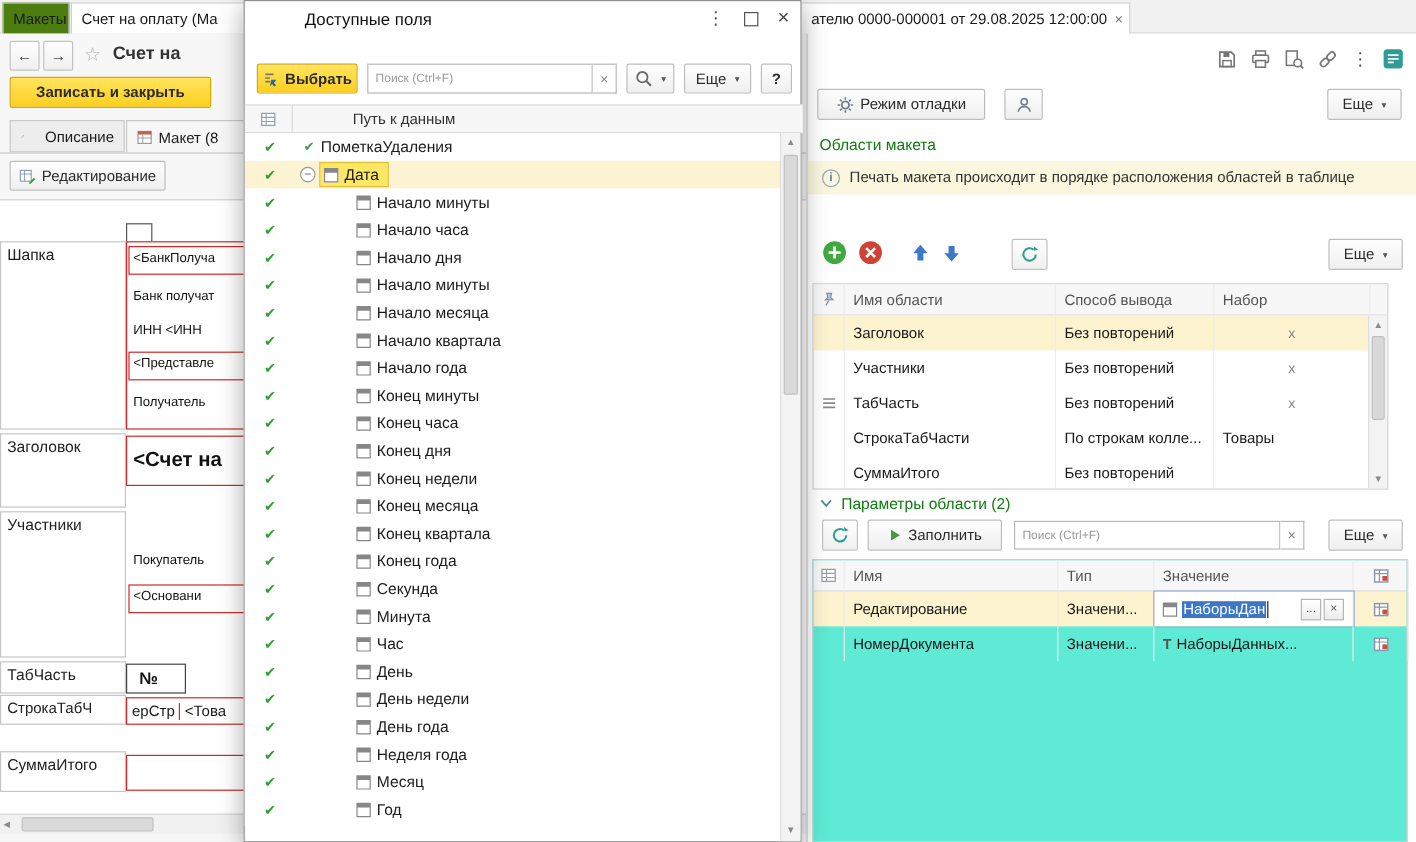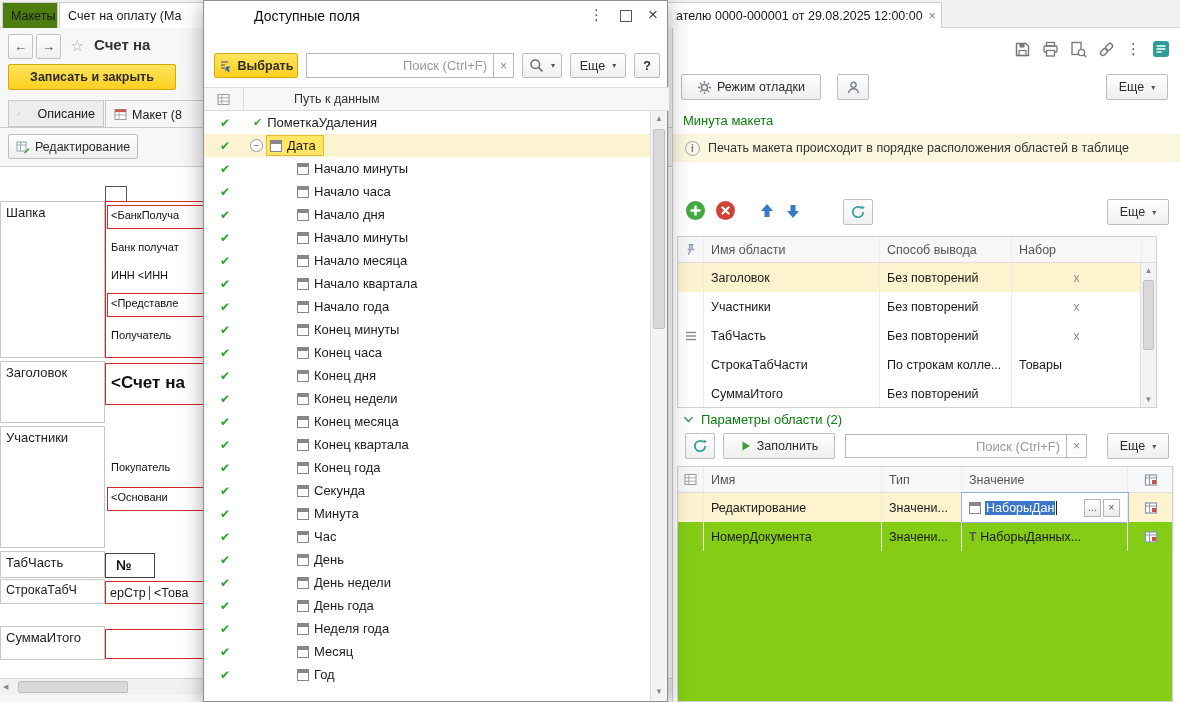--- a/index.html
+++ b/index.html
@@ -11,21 +11,21 @@
   .pre{white-space:pre;}
   
   .tabbar{position:absolute;left:0;top:0;width:1180px;height:28px;background:#f1f1f1;border-bottom:1px solid #d6d6d6;}
   .tab{position:absolute;top:2px;height:26px;background:#fff;border:1px solid #cfcfcf;border-bottom:none;display:flex;align-items:center;gap:6px;padding:0 8px;font-size:12.5px;white-space:nowrap;overflow:hidden;}
   .tab.inactive{background:#4d7c0f;}
   .tab-close{color:#777;font-size:12px;cursor:default;}
   
   .btn{display:inline-flex;align-items:center;justify-content:center;gap:5px;background:linear-gradient(#fefefe,#efefef);border:1px solid #bdbdbd;border-radius:2px;font-size:12.5px;color:#2b2b2b;white-space:nowrap;}
   .btn-yellow{background:linear-gradient(#ffe45e,#fdd01f);border:1px solid #d9a900;font-weight:bold;}
   .caret{font-size:8px;color:#555;margin-left:2px;}
-  .input{border:1px solid #b9b9b9;background:#fff;font:inherit;font-size:13px;padding:0 6px;color:#222;outline:none;text-align:right;}
+  .input{border:1px solid #b9b9b9;background:#fff;font:inherit;font-size:10px;padding:0 6px;color:#222;outline:none;}
   .input::placeholder{color:#9a9a9a;}
   .clear-btn{display:inline-flex;align-items:center;justify-content:center;border:1px solid #b9b9b9;border-left:none;background:#fff;color:#888;font-size:12px;}
   .icon-btn{display:inline-flex;align-items:center;justify-content:center;background:linear-gradient(#fefefe,#f0f0f0);border:1px solid #c2c2c2;border-radius:2px;color:#444;}
   
   .leftpanel{position:absolute;left:0;top:28px;width:672px;height:674px;background:#f7f7f7;overflow:hidden;}
   .sheet{position:absolute;left:0;top:138px;width:672px;height:512px;background:#fff;border-top:1px solid #cfcfcf;}
   .lab-cell{position:absolute;left:0;width:105px;border:1px solid #c6c6c6;background:#fff;padding:3px 5px;font-size:13px;color:#222;}
   .red-box{position:absolute;border:1px solid #cf2a27;background:#fff;}
   .sheet-text{position:absolute;font-size:11px;color:#111;white-space:nowrap;}
   
@@ -56,21 +56,21 @@
   .atbl{position:absolute;left:4px;top:208px;width:480px;height:172px;border:1px solid #d2d2d2;background:#fff;overflow:hidden;}
   .ahead,.arow{display:flex;align-items:stretch;height:29px;}
   .ahead{height:26px;background:#f7f7f7;border-bottom:1px solid #dcdcdc;color:#555;}
   .arow.sel{background:#fdf3cf;}
   .ac{display:flex;align-items:center;padding:0 7px;border-right:1px solid #ececec;font-size:12.5px;white-space:nowrap;overflow:hidden;}
   .c-pin{width:26px;flex:none;justify-content:center;padding:0;}
   .c-name{width:176px;flex:none;}
   .c-out{width:132px;flex:none;}
   .c-set{width:130px;flex:none;}
   .setx{justify-content:center;color:#8a8a8a;font-size:12px;}
-  .ptbl{position:absolute;left:4px;top:438px;width:496px;height:236px;border:1px solid #d2d2d2;background:#84cc16;}
+  .ptbl{position:absolute;left:4px;top:438px;width:496px;height:236px;border:1px solid #d2d2d2;background:#5eead4;}
   .phead,.prow{display:flex;align-items:stretch;height:29px;}
   .phead{height:26px;background:#f7f7f7;border-bottom:1px solid #dcdcdc;color:#555;}
   .prow.sel{background:#fdf3cf;}
   .pc{display:flex;align-items:center;padding:0 7px;border-right:1px solid #ececec;font-size:12.5px;white-space:nowrap;overflow:hidden;}
   .p-ic{width:26px;flex:none;justify-content:center;padding:0;}
   .p-nm{width:178px;flex:none;}
   .p-tp{width:80px;flex:none;}
   .p-vl{width:166px;flex:none;gap:4px;}
   .p-pk{width:46px;flex:none;justify-content:center;}
   .val-edit{background:#fff;outline:1px solid #93afd6;}
@@ -224,21 +224,21 @@
       <svg width="15" height="15" viewBox="0 0 15 15">
           <circle cx="7.5" cy="4.8" r="2.6" fill="none" stroke="#77808c" stroke-width="1.4"></circle>
           <path d="M2.5 13c.7-2.8 2.7-4.2 5-4.2s4.3 1.4 5 4.2" fill="none" stroke="#77808c" stroke-width="1.4"></path>
         </svg>
     </div>
     <div class="btn abs" style="right:12px;top:46px;width:62px;height:26px;">
       <span>Еще</span>
         <span class="caret">▾</span>
     </div>
 
-    <div class="abs grn" style="left:10px;top:85px;">Минута макета</div>
+    <div class="abs grn" style="left:10px;top:85px;">Области макета</div>
 
     <div class="infoband">
       <span class="info-i">i</span>
       <span>Печать макета происходит в порядке расположения областей в таблице</span>
     </div>
 
     <div class="abs" style="left:0;top:170px;width:508px;height:28px;">
       <svg class="abs" style="left:12px;top:2px;" width="21" height="21" viewBox="0 0 21 21">
           <circle cx="10.5" cy="10.5" r="9.5" fill="#41a940"></circle>
           <path d="M10.5 5.5v10M5.5 10.5h10" stroke="#fff" stroke-width="2.4"></path>

